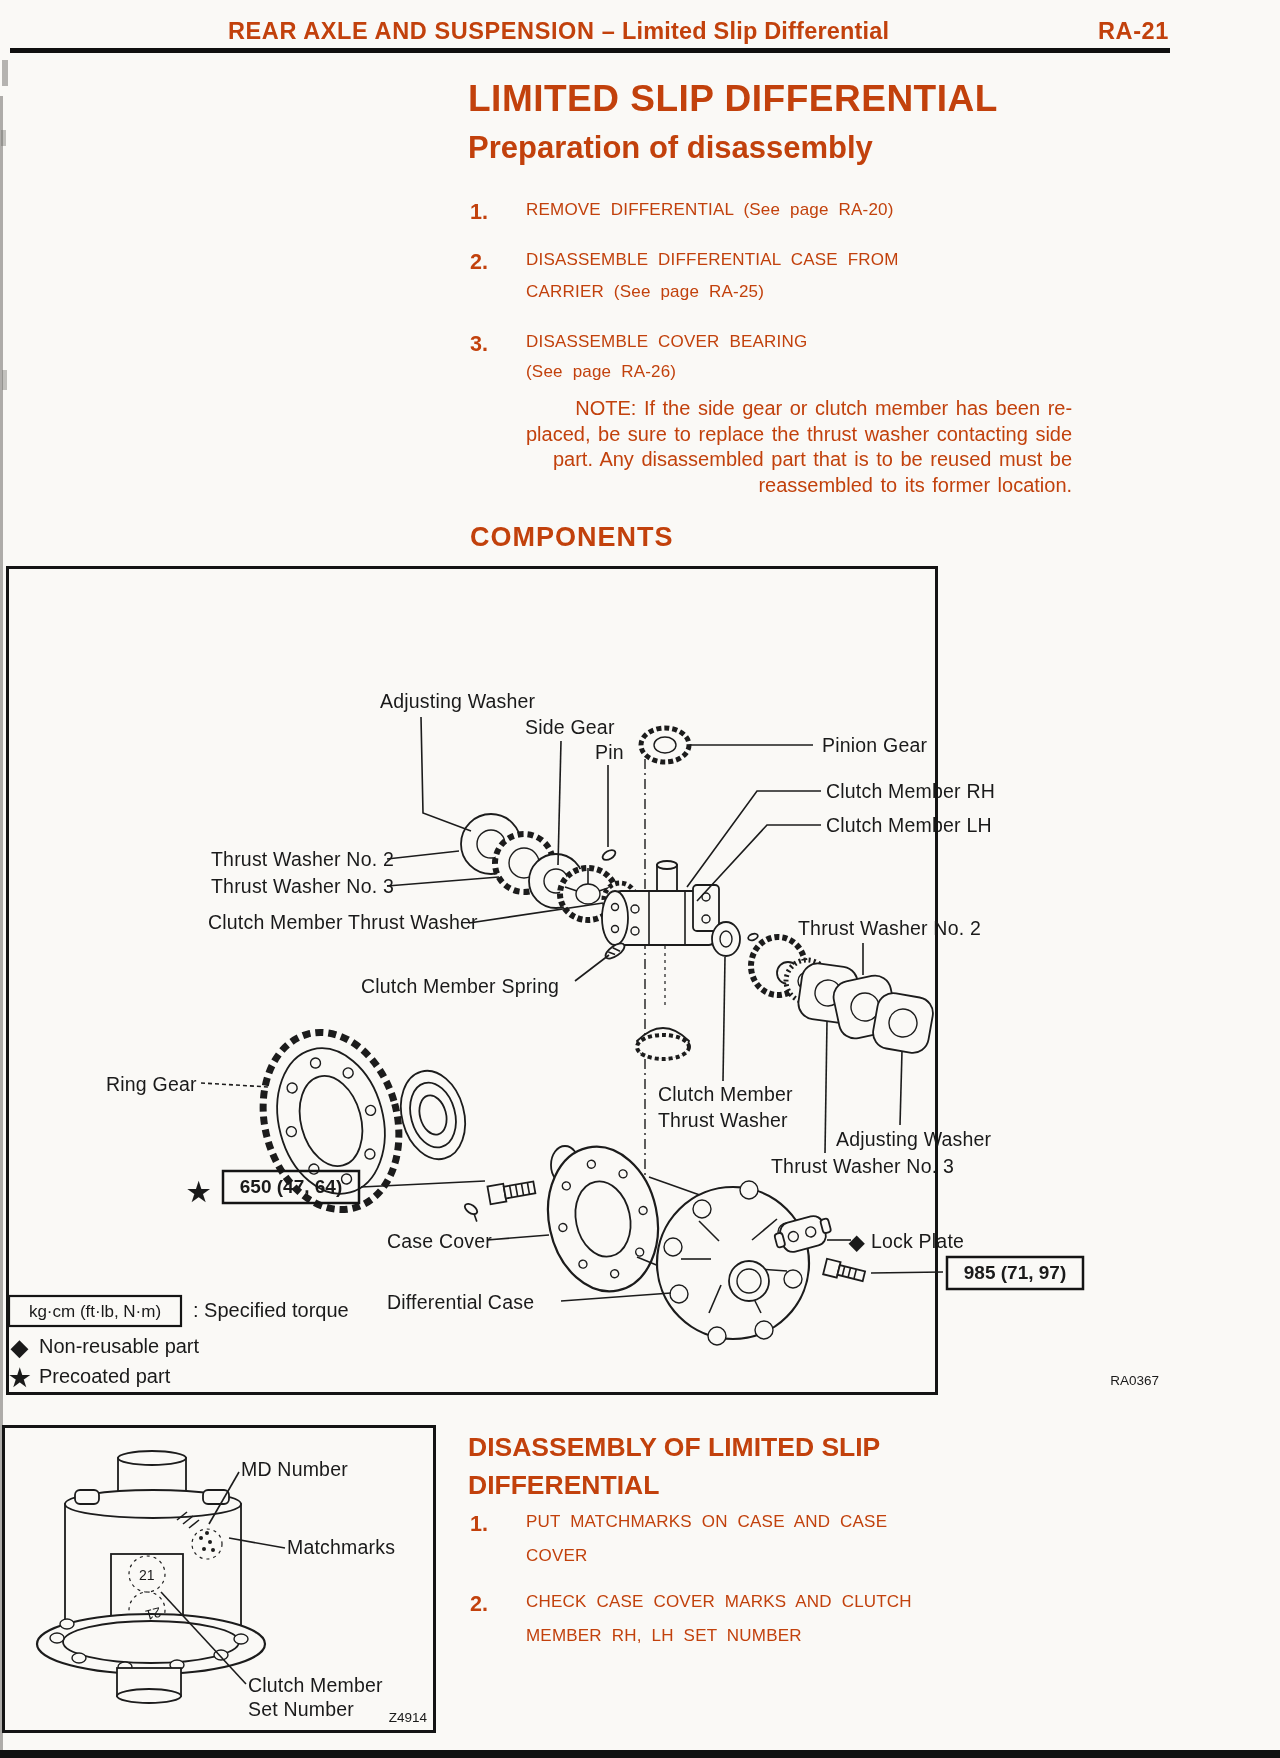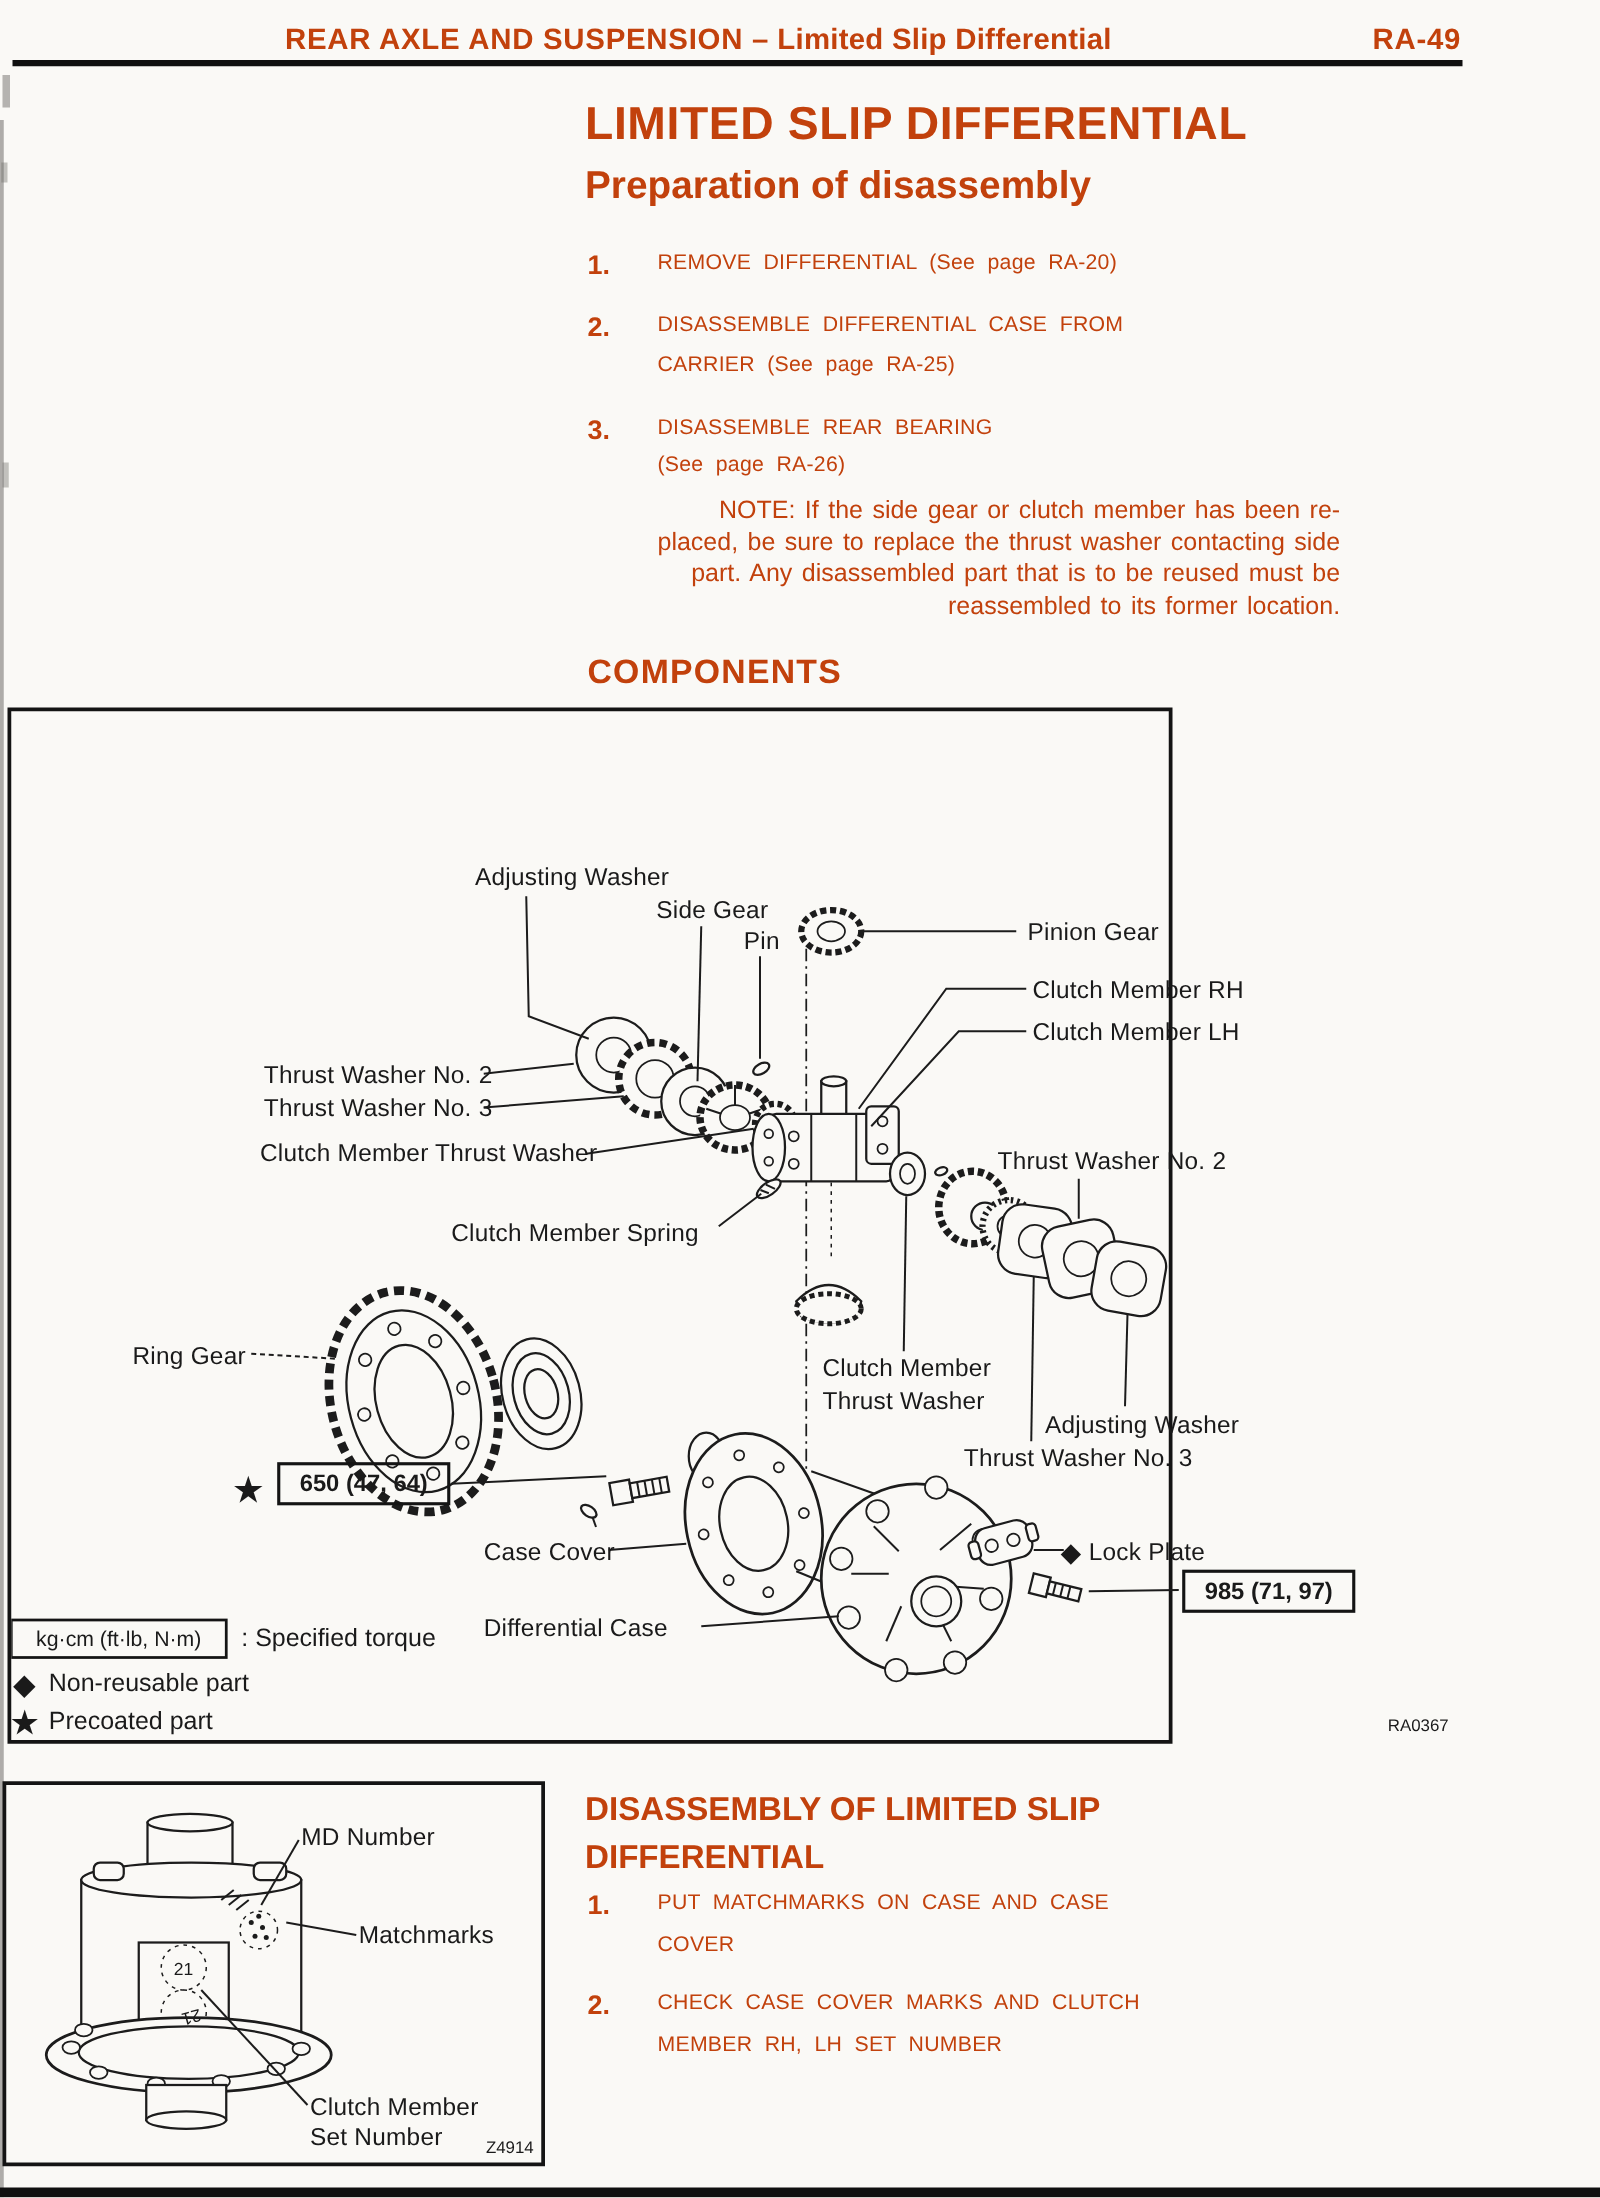--- a/index.html
+++ b/index.html
@@ -34,41 +34,41 @@
 </head>
 <body>
 
 <div id="page">
 
   <div class="abs hdr" style="left:228px;top:18px;">
     <span>REAR AXLE AND SUSPENSION</span>
     <span style="letter-spacing:0;">–</span>
     <span style="letter-spacing:.2px;">Limited Slip Differential</span>
   </div>
-  <div class="abs hdr" style="left:1098px;top:18px;">RA-49</div>
+  <div class="abs hdr" style="left:1098px;top:18px;">RA-21</div>
   <div class="rule" style="left:10px;top:48px;width:1160px;height:5px;"></div>
 
   <div class="speck" style="left:0;top:96px;width:3px;height:1662px;opacity:.55;"></div>
   <div class="speck" style="left:2px;top:60px;width:6px;height:26px;opacity:.5;"></div>
   <div class="speck" style="left:1px;top:130px;width:5px;height:16px;opacity:.4;"></div>
   <div class="speck" style="left:2px;top:370px;width:5px;height:20px;opacity:.4;"></div>
   <div class="rule" style="left:0;top:1750px;width:1280px;height:8px;"></div>
 
   <div class="abs b" style="left:468px;top:78px;font-size:37px;letter-spacing:.5px;">LIMITED SLIP DIFFERENTIAL</div>
   <div class="abs b" style="left:468px;top:130px;font-size:31px;">Preparation of disassembly</div>
 
   <div class="abs num" style="left:470px;top:200px;">1.</div>
   <div class="abs stepline" style="left:526px;top:200px;">REMOVE DIFFERENTIAL (See page RA-20)</div>
 
   <div class="abs num" style="left:470px;top:250px;">2.</div>
   <div class="abs stepline" style="left:526px;top:250px;">DISASSEMBLE DIFFERENTIAL CASE FROM</div>
   <div class="abs stepline" style="left:526px;top:282px;">CARRIER (See page RA-25)</div>
 
   <div class="abs num" style="left:470px;top:332px;">3.</div>
-  <div class="abs stepline" style="left:526px;top:332px;">DISASSEMBLE REAR BEARING</div>
+  <div class="abs stepline" style="left:526px;top:332px;">DISASSEMBLE COVER BEARING</div>
   <div class="abs stepline" style="left:526px;top:362px;">(See page RA-26)</div>
 
   <div class="abs note" style="left:526px;top:396px;">
     <div>NOTE: If the side gear or clutch member has been re-</div>
     <div>placed, be sure to replace the thrust washer contacting side</div>
     <div>part. Any disassembled part that is to be reused must be</div>
     <div>reassembled to its former location.</div>
   </div>
 
   <div class="abs b" style="left:470px;top:522px;font-size:27px;letter-spacing:1px;">COMPONENTS</div>

